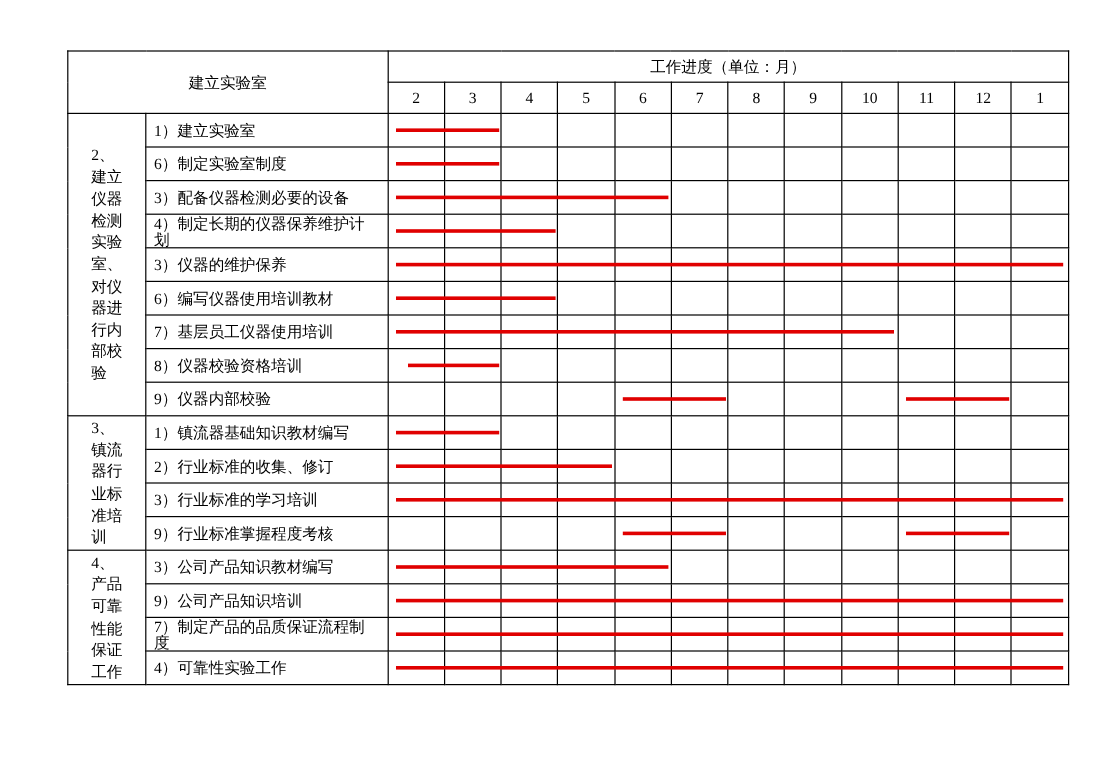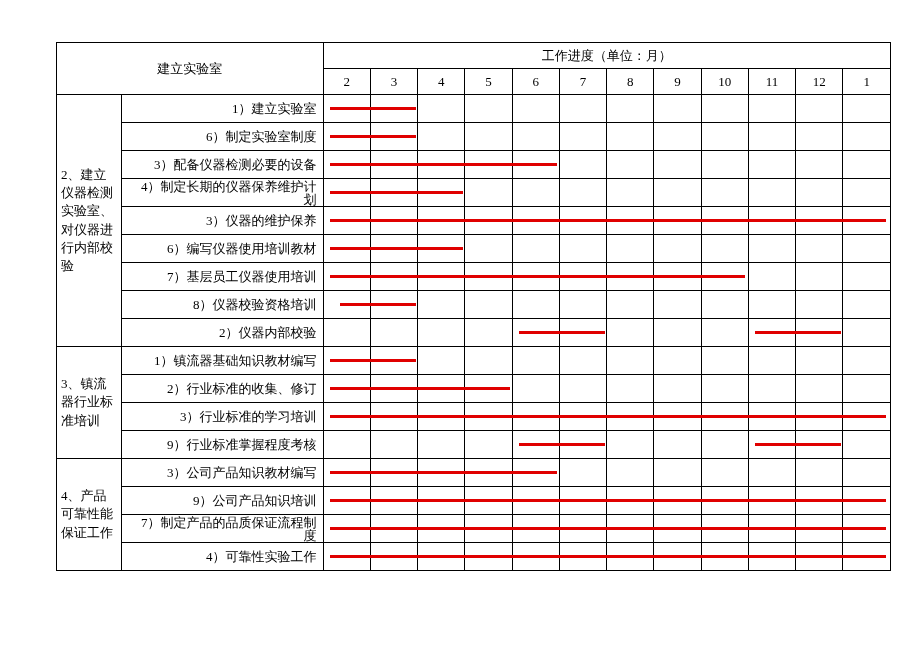--- a/index.html
+++ b/index.html
@@ -2,22 +2,22 @@
 <html><head>
 <meta charset="utf-8">
 <style>
   html,body{margin:0;padding:0;background:#fff;font-family:"SimSun","Songti SC","NSimSun",serif;}
   .page{width:920px;height:651px;position:relative;padding:42px 28px 0 56px;box-sizing:border-box;}
   table{border-collapse:collapse;width:835px;table-layout:fixed;}
   td,th{border:1px solid #000;font-size:13px;color:#000;font-weight:normal;}
   .h-proj{text-align:center;vertical-align:middle;}
   .h-progress{text-align:center;height:23px;}
   .h-month{text-align:center;height:23px;}
-  .col-group{width:65px;text-align:left;vertical-align:middle;padding:0 4px;line-height:1.4;}
-  .col-task{width:200px;text-align:right;padding:0 6px;line-height:1.0;height:27px;}
+  .col-group{width:65px;text-align:left;vertical-align:middle;padding:0 19px;line-height:1.4;}
+  .col-task{width:200px;text-align:left;padding:0 6px;line-height:1.0;height:27px;}
   .col-month{width:45px;position:relative;}
   .bar{position:absolute;height:3px;background:#e00000;top:50%;margin-top:-1.5px;}
 </style>
 </head>
 <body>
 <div class="page">
 
 <table>
   <colgroup>
     <col style="width:65px">
@@ -187,21 +187,21 @@
           <td class="col-month"></td>
           <td class="col-month"></td>
           <td class="col-month"></td>
           <td class="col-month"></td>
           <td class="col-month"></td>
           <td class="col-month"></td>
           <td class="col-month"></td>
           <td class="col-month"></td>
         </tr>
         <tr>
-          <td class="col-task">2）仪器内部校验</td>
+          <td class="col-task">9）仪器内部校验</td>
           <td class="col-month"></td>
           <td class="col-month"></td>
           <td class="col-month"></td>
           <td class="col-month"></td>
           <td class="col-month">
             <div class="bar" style="left: 6px; width: 86px;"></div>
           </td>
           <td class="col-month"></td>
           <td class="col-month"></td>
           <td class="col-month"></td>

